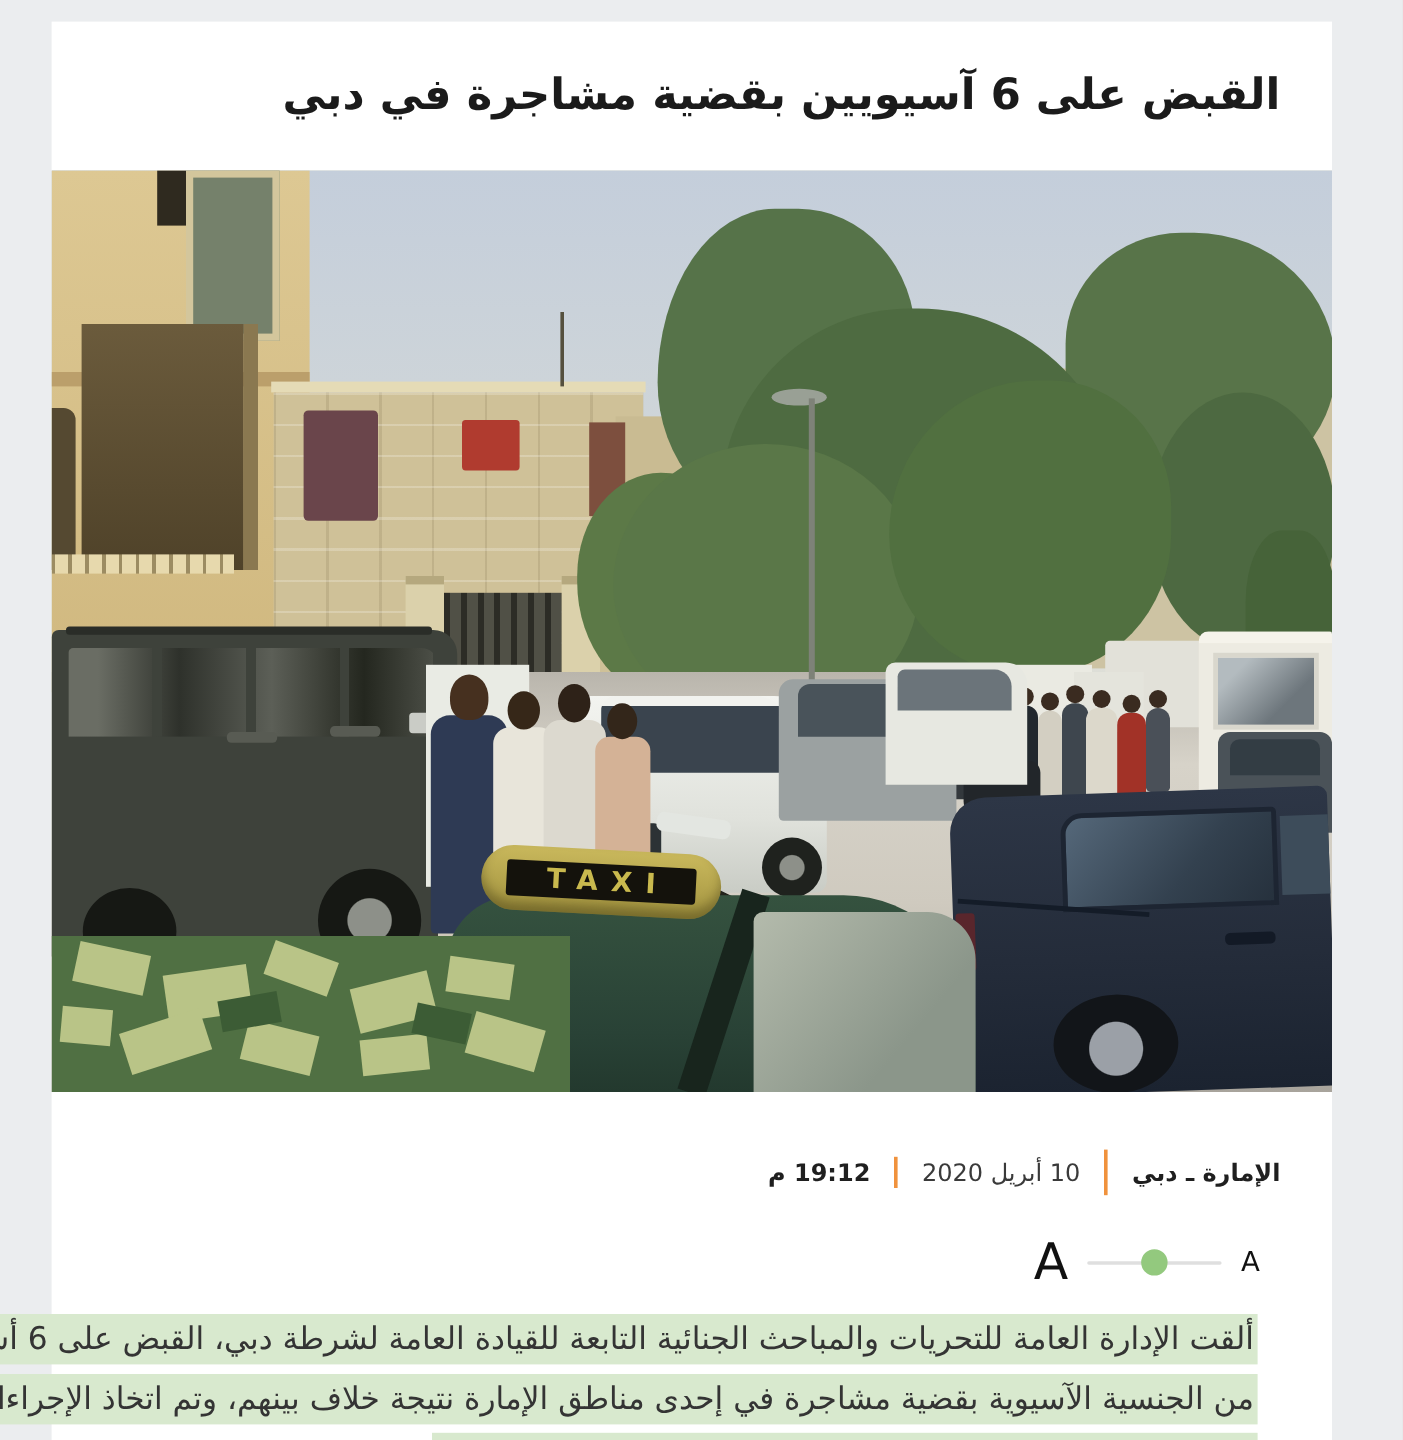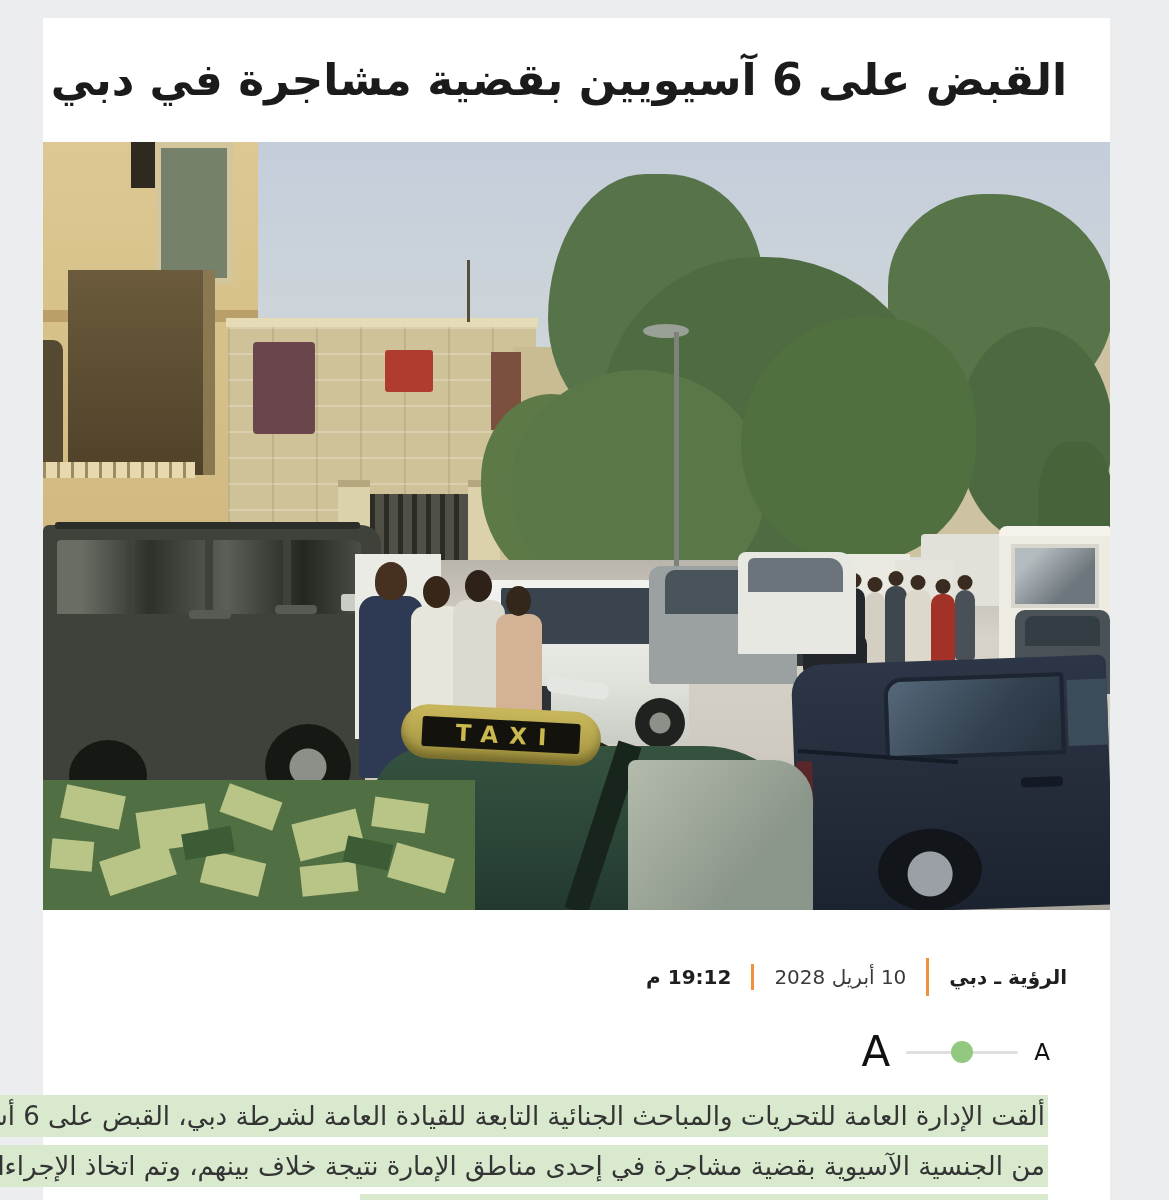--- a/index.html
+++ b/index.html
@@ -2,21 +2,21 @@
 <html><head>
 <meta charset="utf-8">
 <style>
   html,body{margin:0;padding:0}
   body{width:1169px;height:1200px;overflow:hidden;background:#ebedef;
        font-family:"DejaVu Sans",sans-serif;position:relative}
   .card{position:absolute;left:43px;top:18px;width:1067px;height:1182px;background:#fff}
 
   
   .title{margin:0;padding:37px 43px 0 40px;direction:rtl;text-align:right;
-         font-size:44px;font-weight:700;color:#1b1b1b;line-height:50px;height:50px;
+         font-size:36px;font-weight:700;color:#1b1b1b;line-height:50px;height:50px;
          white-space:nowrap}
 
   
   .photo{margin-top:37px;width:1067px;height:768px;position:relative;overflow:hidden;background:#d8dbd4}
   .ab{position:absolute}
 
   .person{position:absolute;border-radius:10px 10px 4px 4px}
   .person::before{content:"";position:absolute;top:-15px;left:50%;transform:translateX(-50%);
                   width:15px;height:15px;border-radius:50%;background:#3a2b20}
 
@@ -194,23 +194,23 @@
     <div class="ab" style="left:140px;top:688px;width:50px;height:26px;background:#3c5c35;transform:rotate(-10deg)"></div>
     <div class="ab" style="left:302px;top:698px;width:46px;height:26px;background:#3c5c35;transform:rotate(12deg)"></div>
     <div class="taxi-sign">
       <div class="taxi-panel">
         <span class="taxi-text">TAXI</span>
       </div>
     </div>
   </figure>
 
   <div class="meta">
-    <span class="meta-source">الرؤية ـ دبي</span>
+    <span class="meta-source">الإمارة ـ دبي</span>
     <span class="meta-divider tall"></span>
-    <span class="meta-date">10 أبريل 2028</span>
+    <span class="meta-date">10 أبريل 2020</span>
     <span class="meta-divider short"></span>
     <span class="meta-time">19:12 م</span>
   </div>
 
   <div class="resizer">
     <span class="a-large">A</span>
     <div class="slider">
       <div class="slider-track"></div>
       <div class="slider-knob"></div>
     </div>

